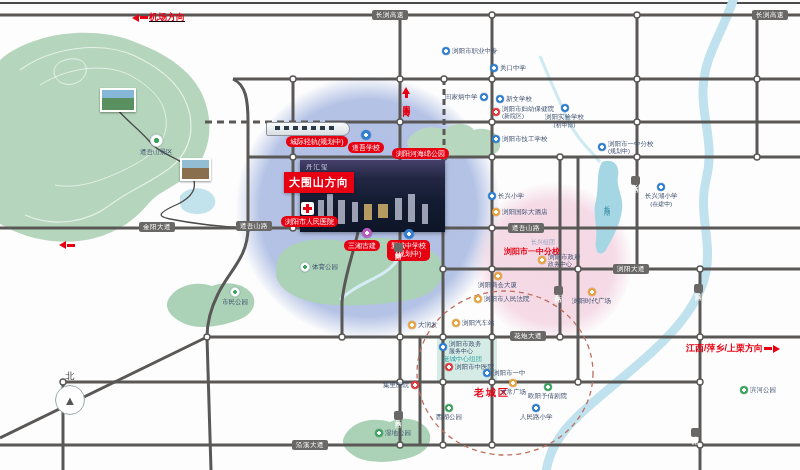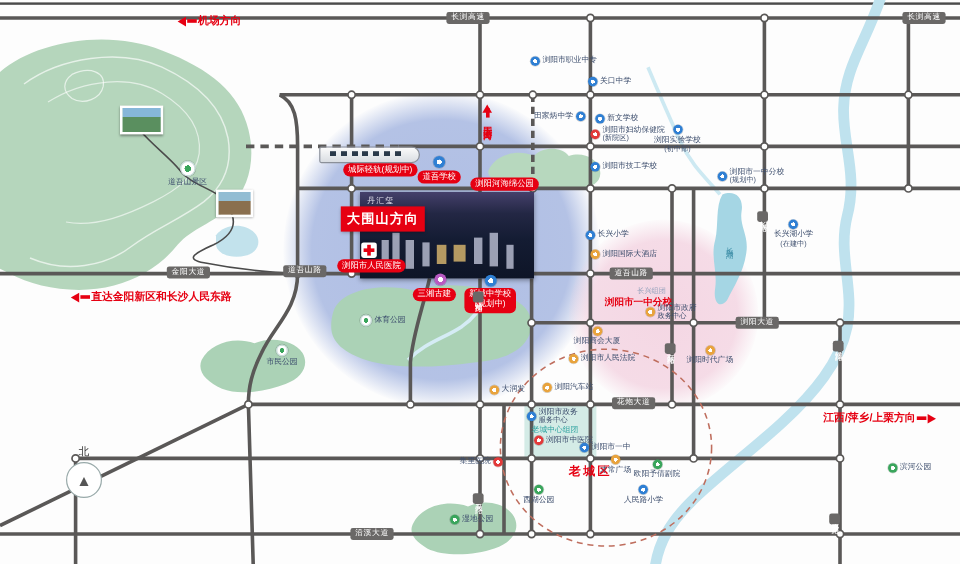--- a/index.html
+++ b/index.html
@@ -238,29 +238,28 @@
   <div class="redtext" style="left:504px;top:246px;font-size:8px;">浏阳市一中分校</div>
   <div class="redtext" style="left:474px;top:386px;font-size:10px;letter-spacing:2px;">老城区</div>
   <div class="tinygray" style="left:531px;top:238px;">长兴组团</div>
   <div class="vlake" style="left:602px;top:200px;">长兴湖</div>
 
   <div class="poi col" style="left:140px;top:134px;">
     <span class="dot whitedot" style="width:11px;height:11px;"></span>
     <span class="plabel">道吾山景区</span>
   </div>
 
-  <div class="dirrow" style="left:144px;top:11px;">
+  <div class="dirrow" style="left:128px;top:11px;text-decoration:underline;">
     <span class="arr-l"></span>
       <span class="arr-bar"></span>
     <span class="dirtext">机场方向</span>
   </div>
   <div class="dirrow" style="left:55px;top:241px;">
     <span class="arr-l"></span>
       <span class="arr-bar"></span>
-    <span class="dirtext">直达金阳新区和长沙人民东路</span>
   </div>
   <div class="dirrow" style="left:686px;top:342px;">
     <span class="dirtext">江西/萍乡/上栗方向</span>
     <span class="arr-bar"></span>
       <span class="arr-r"></span>
   </div>
   <div id="dir-north-arrow"></div>
   <div id="dir-north-bar"></div>
   <div id="dir-north-text">大围山方向</div>
 

